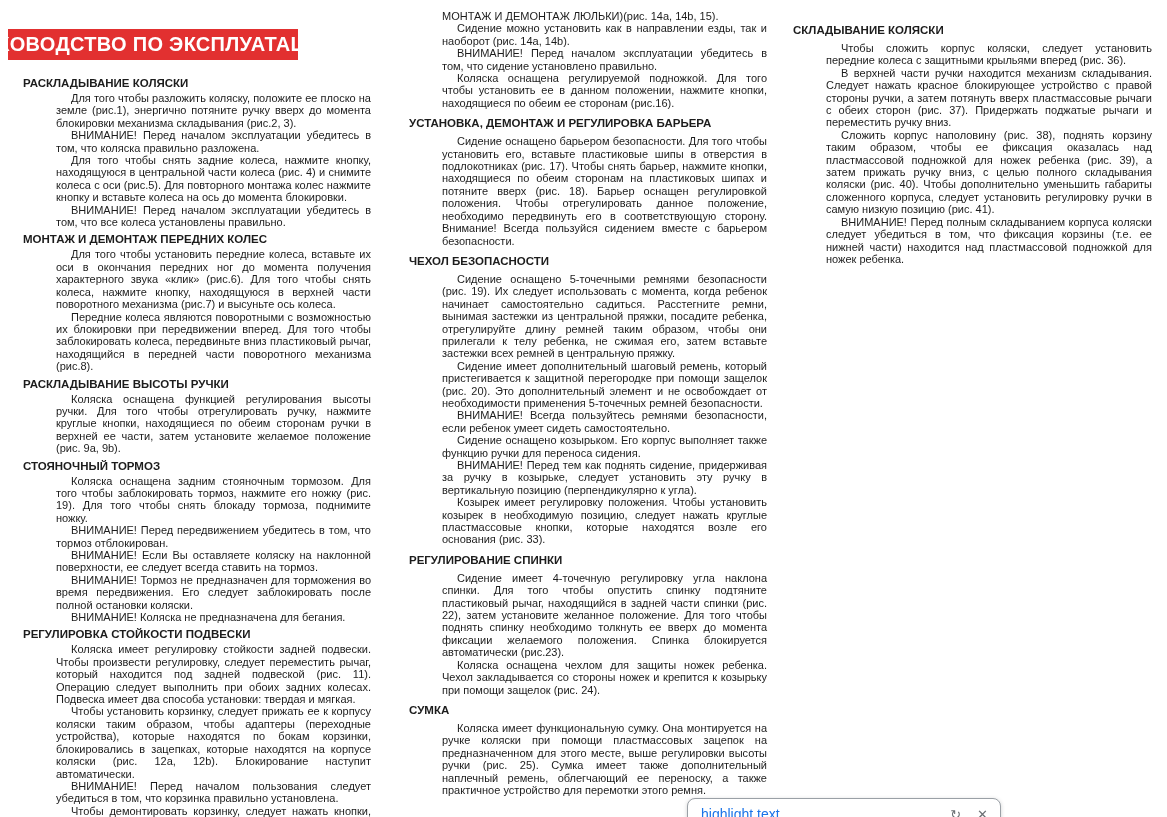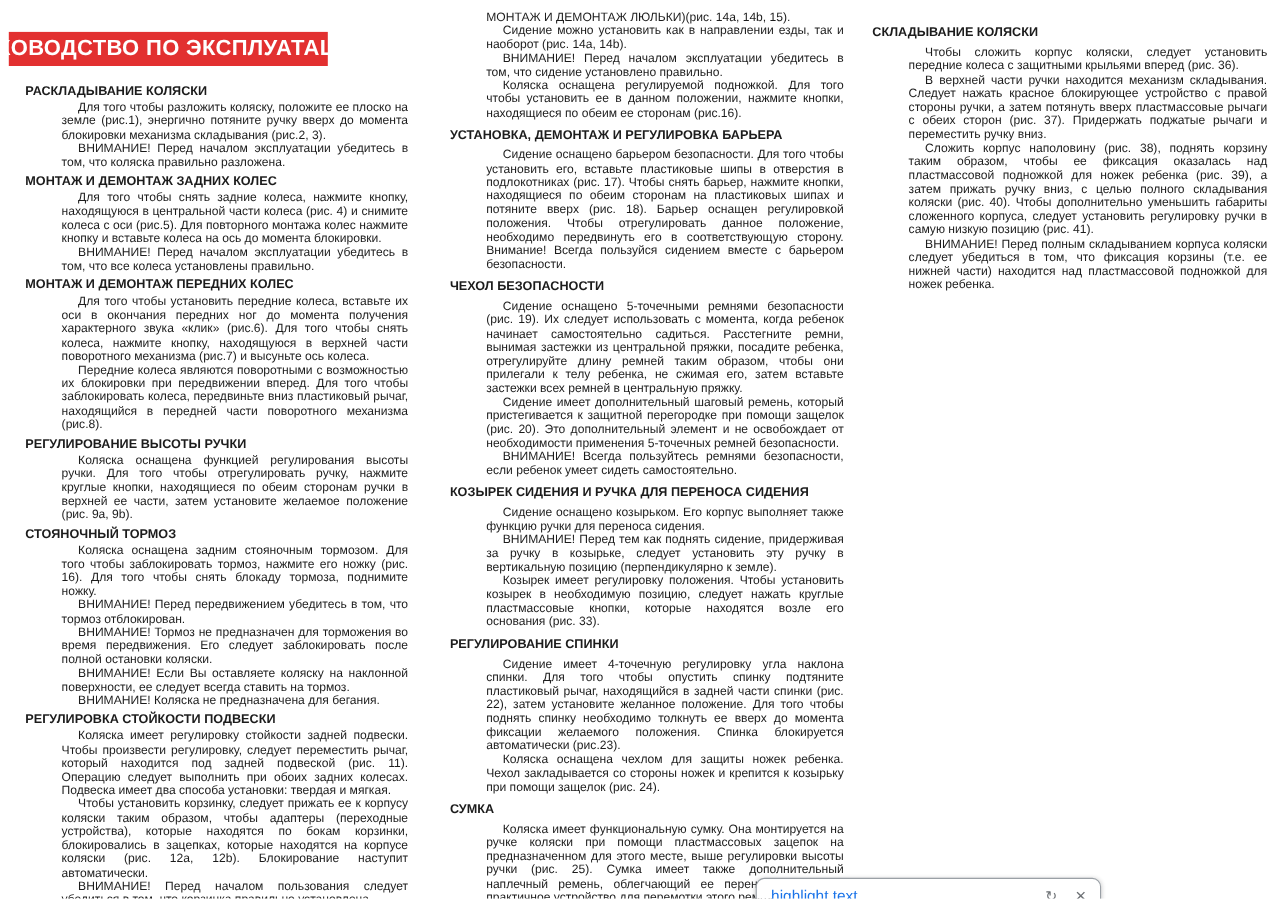--- a/index.html
+++ b/index.html
@@ -59,54 +59,52 @@
 <div class="page">
 
   <div class="banner">
     <span>РУКОВОДСТВО ПО ЭКСПЛУАТАЦИИ</span>
   </div>
 
   <div class="col col-1">
       <div class="heading">РАСКЛАДЫВАНИЕ КОЛЯСКИ</div>
       <div class="para">Для того чтобы разложить коляску, положите ее плоско на земле (рис.1), энергично потяните ручку вверх до момента блокировки механизма складывания (рис.2, 3).</div>
       <div class="para">ВНИМАНИЕ! Перед началом эксплуатации убедитесь в том, что коляска правильно разложена.</div>
-      <div class="heading">МОНТАЖ И ДЕМОНТАЖ ЗАДНИХ КОЛЕС</div>
       <div class="para">Для того чтобы снять задние колеса, нажмите кнопку, находящуюся в центральной части колеса (рис. 4) и снимите колеса с оси (рис.5). Для повторного монтажа колес нажмите кнопку и вставьте колеса на ось до момента блокировки.</div>
       <div class="para">ВНИМАНИЕ! Перед началом эксплуатации убедитесь в том, что все колеса установлены правильно.</div>
       <div class="heading">МОНТАЖ И ДЕМОНТАЖ ПЕРЕДНИХ КОЛЕС</div>
       <div class="para">Для того чтобы установить передние колеса, вставьте их оси в окончания передних ног до момента получения характерного звука «клик» (рис.6). Для того чтобы снять колеса, нажмите кнопку, находящуюся в верхней части поворотного механизма (рис.7) и высуньте ось колеса.</div>
       <div class="para">Передние колеса являются поворотными с возможностью их блокировки при передвижении вперед. Для того чтобы заблокировать колеса, передвиньте вниз пластиковый рычаг, находящийся в передней части поворотного механизма (рис.8).</div>
-      <div class="heading">РЕГУЛИРОВАНИЕ ВЫСОТЫ РУЧКИ</div>
+      <div class="heading">РАСКЛАДЫВАНИЕ ВЫСОТЫ РУЧКИ</div>
       <div class="para">Коляска оснащена функцией регулирования высоты ручки. Для того чтобы отрегулировать ручку, нажмите круглые кнопки, находящиеся по обеим сторонам ручки в верхней ее части, затем установите желаемое положение (рис. 9a, 9b).</div>
       <div class="heading">СТОЯНОЧНЫЙ ТОРМОЗ</div>
-      <div class="para">Коляска оснащена задним стояночным тормозом. Для того чтобы заблокировать тормоз, нажмите его ножку (рис. 16). Для того чтобы снять блокаду тормоза, поднимите ножку.</div>
+      <div class="para">Коляска оснащена задним стояночным тормозом. Для того чтобы заблокировать тормоз, нажмите его ножку (рис. 19). Для того чтобы снять блокаду тормоза, поднимите ножку.</div>
       <div class="para">ВНИМАНИЕ! Перед передвижением убедитесь в том, что тормоз отблокирован.</div>
+      <div class="para">ВНИМАНИЕ! Если Вы оставляете коляску на наклонной поверхности, ее следует всегда ставить на тормоз.</div>
       <div class="para">ВНИМАНИЕ! Тормоз не предназначен для торможения во время передвижения. Его следует заблокировать после полной остановки коляски.</div>
-      <div class="para">ВНИМАНИЕ! Если Вы оставляете коляску на наклонной поверхности, ее следует всегда ставить на тормоз.</div>
       <div class="para">ВНИМАНИЕ! Коляска не предназначена для бегания.</div>
       <div class="heading">РЕГУЛИРОВКА СТОЙКОСТИ ПОДВЕСКИ</div>
       <div class="para">Коляска имеет регулировку стойкости задней подвески. Чтобы произвести регулировку, следует переместить рычаг, который находится под задней подвеской (рис. 11). Операцию следует выполнить при обоих задних колесах. Подвеска имеет два способа установки: твердая и мягкая.</div>
       <div class="para">Чтобы установить корзинку, следует прижать ее к корпусу коляски таким образом, чтобы адаптеры (переходные устройства), которые находятся по бокам корзинки, блокировались в зацепках, которые находятся на корпусе коляски (рис. 12a, 12b). Блокирование наступит автоматически.</div>
       <div class="para">ВНИМАНИЕ! Перед началом пользования следует убедиться в том, что корзинка правильно установлена.</div>
       <div class="para">Чтобы демонтировать корзинку, следует нажать кнопки, которые находятся на адаптерах по бокам корзинки (рис. 13), и потянуть корзинку вверх.</div>
     </div>
   <div class="col col-2">
       <div class="para noindent">МОНТАЖ И ДЕМОНТАЖ ЛЮЛЬКИ)(рис. 14a, 14b, 15).</div>
       <div class="para">Сидение можно установить как в направлении езды, так и наоборот (рис. 14a, 14b).</div>
       <div class="para">ВНИМАНИЕ! Перед началом эксплуатации убедитесь в том, что сидение установлено правильно.</div>
       <div class="para">Коляска оснащена регулируемой подножкой. Для того чтобы установить ее в данном положении, нажмите кнопки, находящиеся по обеим ее сторонам (рис.16).</div>
       <div class="heading">УСТАНОВКА, ДЕМОНТАЖ И РЕГУЛИРОВКА БАРЬЕРА</div>
       <div class="para">Сидение оснащено барьером безопасности. Для того чтобы установить его, вставьте пластиковые шипы в отверстия в подлокотниках (рис. 17). Чтобы снять барьер, нажмите кнопки, находящиеся по обеим сторонам на пластиковых шипах и потяните вверх (рис. 18). Барьер оснащен регулировкой положения. Чтобы отрегулировать данное положение, необходимо передвинуть его в соответствующую сторону. Внимание! Всегда пользуйся сидением вместе с барьером безопасности.</div>
       <div class="heading">ЧЕХОЛ БЕЗОПАСНОСТИ</div>
       <div class="para">Сидение оснащено 5-точечными ремнями безопасности (рис. 19). Их следует использовать с момента, когда ребенок начинает самостоятельно садиться. Расстегните ремни, вынимая застежки из центральной пряжки, посадите ребенка, отрегулируйте длину ремней таким образом, чтобы они прилегали к телу ребенка, не сжимая его, затем вставьте застежки всех ремней в центральную пряжку.</div>
       <div class="para">Сидение имеет дополнительный шаговый ремень, который пристегивается к защитной перегородке при помощи защелок (рис. 20). Это дополнительный элемент и не освобождает от необходимости применения 5-точечных ремней безопасности.</div>
       <div class="para">ВНИМАНИЕ! Всегда пользуйтесь ремнями безопасности, если ребенок умеет сидеть самостоятельно.</div>
-      <div class="heading">КОЗЫРЕК СИДЕНИЯ И РУЧКА ДЛЯ ПЕРЕНОСА СИДЕНИЯ</div>
       <div class="para">Сидение оснащено козырьком. Его корпус выполняет также функцию ручки для переноса сидения.</div>
-      <div class="para">ВНИМАНИЕ! Перед тем как поднять сидение, придерживая за ручку в козырьке, следует установить эту ручку в вертикальную позицию (перпендикулярно к земле).</div>
+      <div class="para">ВНИМАНИЕ! Перед тем как поднять сидение, придерживая за ручку в козырьке, следует установить эту ручку в вертикальную позицию (перпендикулярно к угла).</div>
       <div class="para">Козырек имеет регулировку положения. Чтобы установить козырек в необходимую позицию, следует нажать круглые пластмассовые кнопки, которые находятся возле его основания (рис. 33).</div>
       <div class="heading">РЕГУЛИРОВАНИЕ СПИНКИ</div>
       <div class="para">Сидение имеет 4-точечную регулировку угла наклона спинки. Для того чтобы опустить спинку подтяните пластиковый рычаг, находящийся в задней части спинки (рис. 22), затем установите желанное положение. Для того чтобы поднять спинку необходимо толкнуть ее вверх до момента фиксации желаемого положения. Спинка блокируется автоматически (рис.23).</div>
       <div class="para">Коляска оснащена чехлом для защиты ножек ребенка. Чехол закладывается со стороны ножек и крепится к козырьку при помощи защелок (рис. 24).</div>
       <div class="heading">СУМКА</div>
       <div class="para">Коляска имеет функциональную сумку. Она монтируется на ручке коляски при помощи пластмассовых зацепок на предназначенном для этого месте, выше регулировки высоты ручки (рис. 25). Сумка имеет также дополнительный наплечный ремень, облегчающий ее переноску, а также практичное устройство для перемотки этого ремня.</div>
     </div>
   <div class="col col-3">
       <div class="heading">СКЛАДЫВАНИЕ КОЛЯСКИ</div>
       <div class="para">Чтобы сложить корпус коляски, следует установить передние колеса с защитными крыльями вперед (рис. 36).</div>

